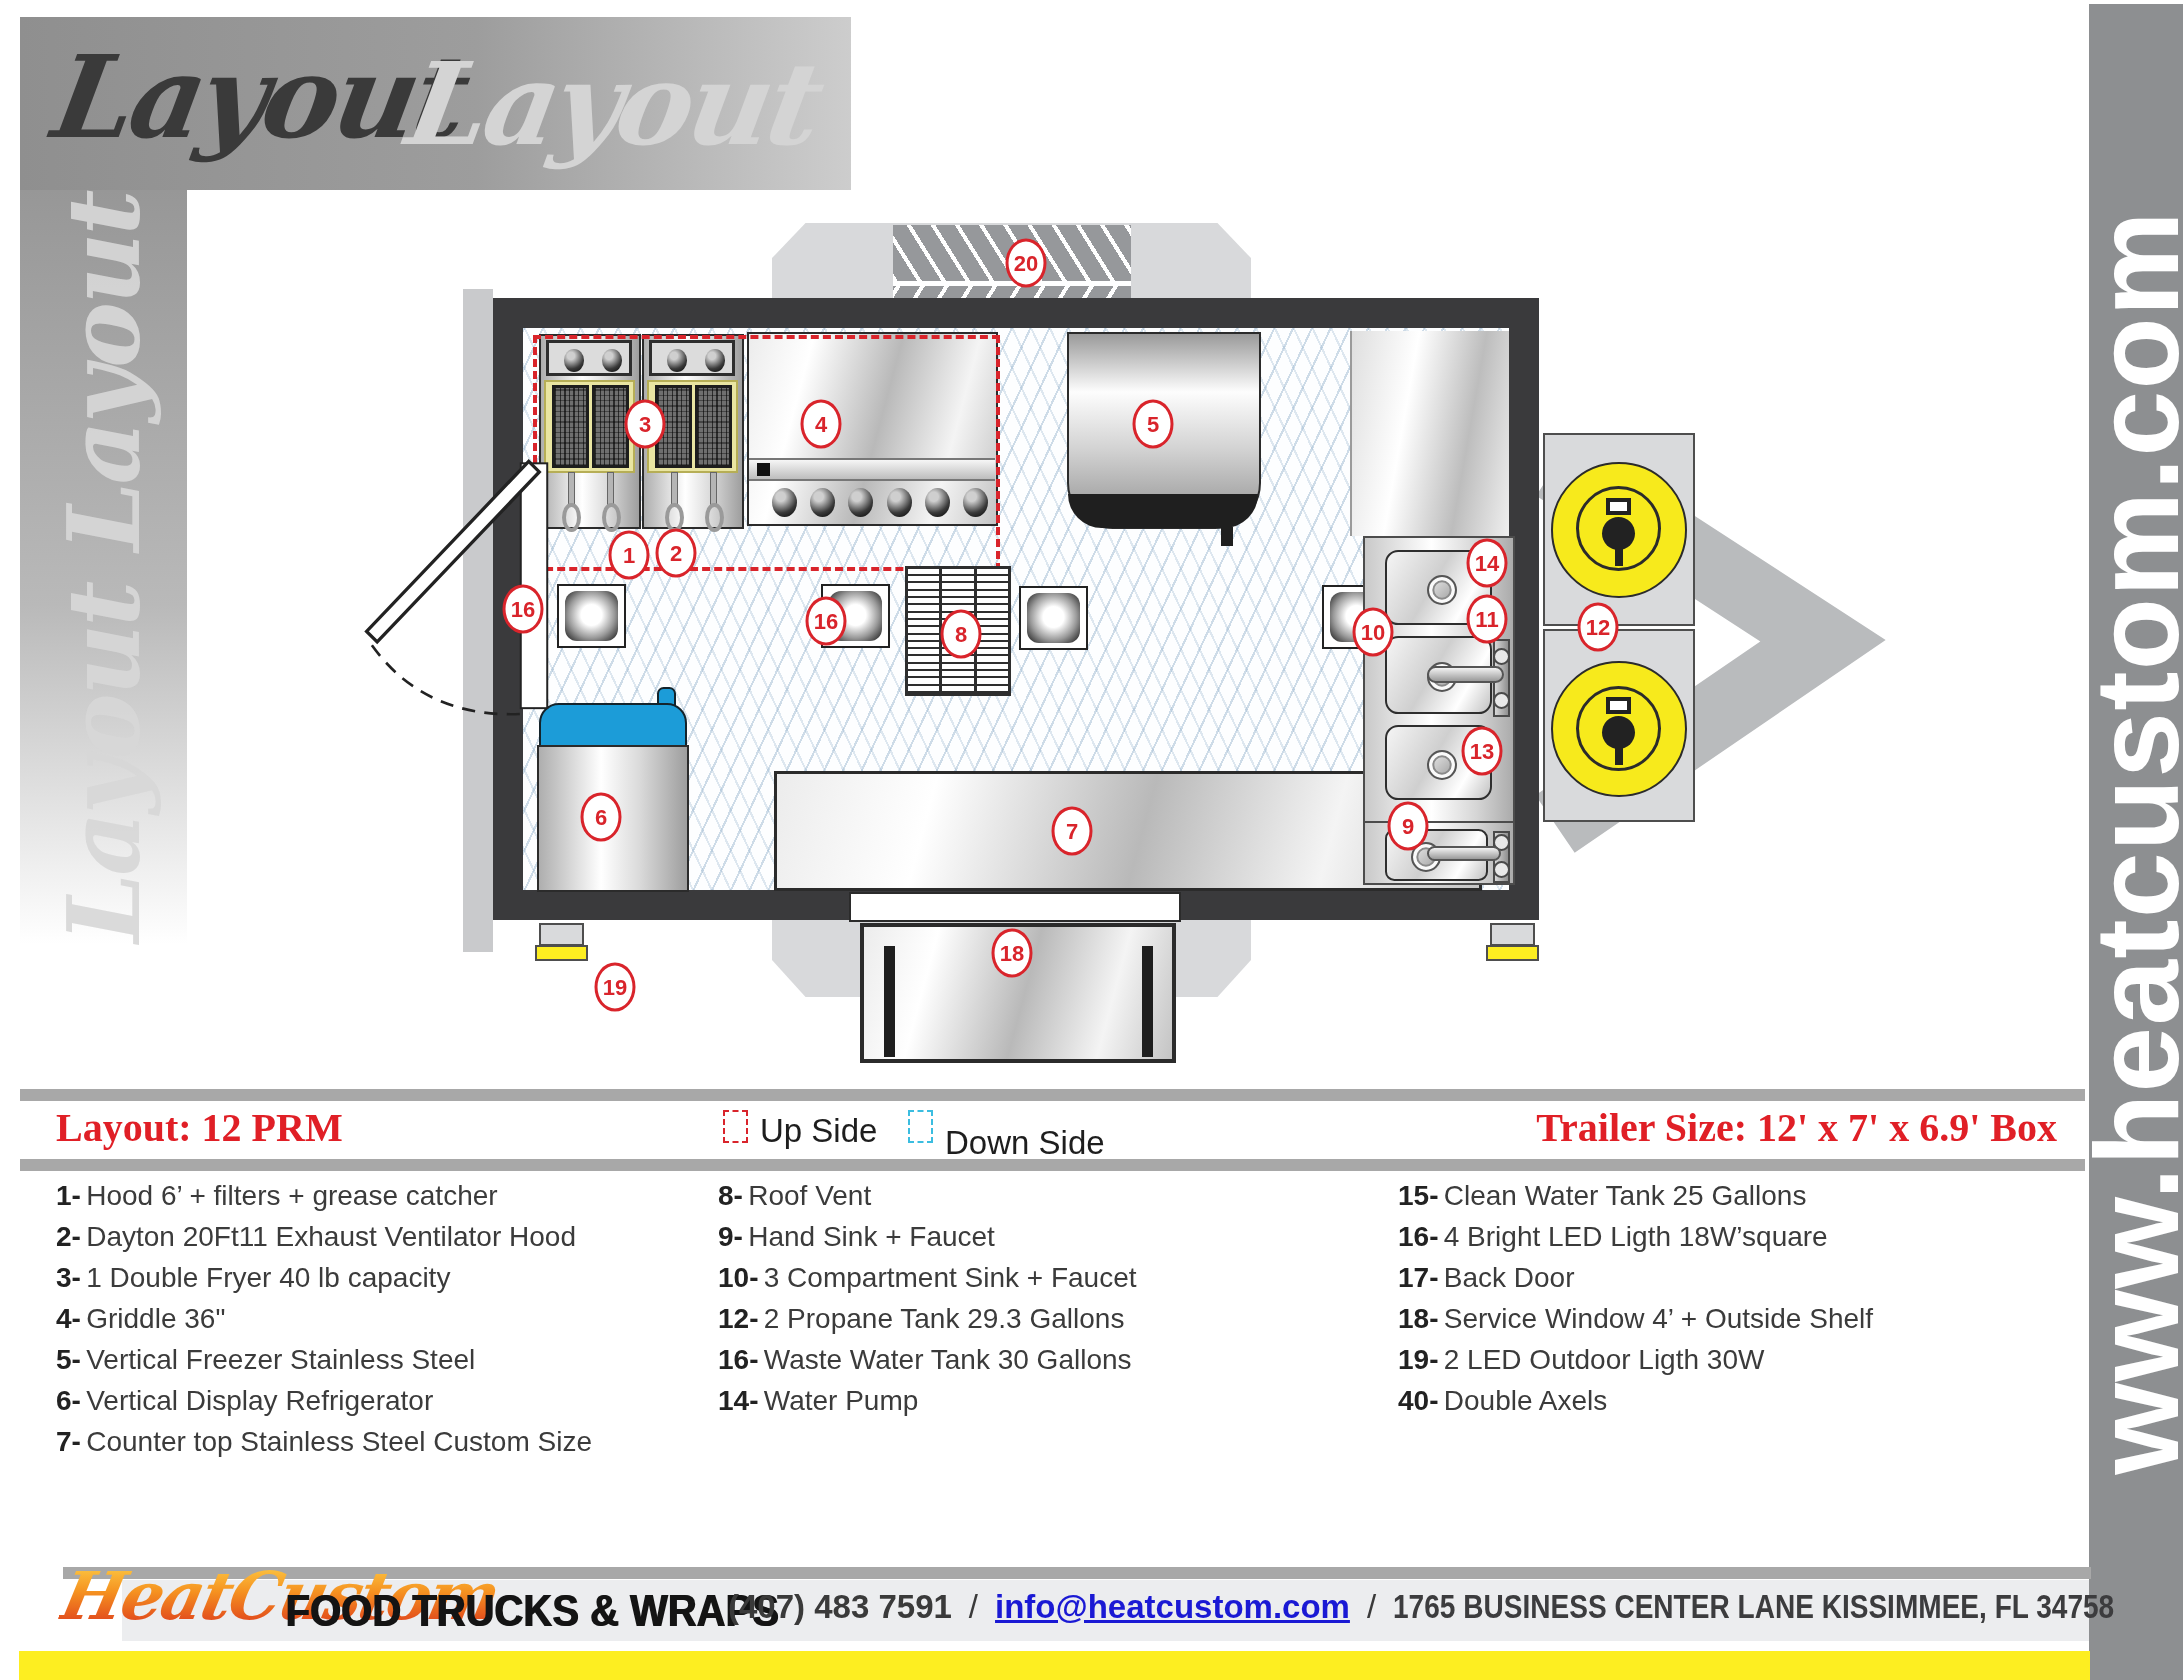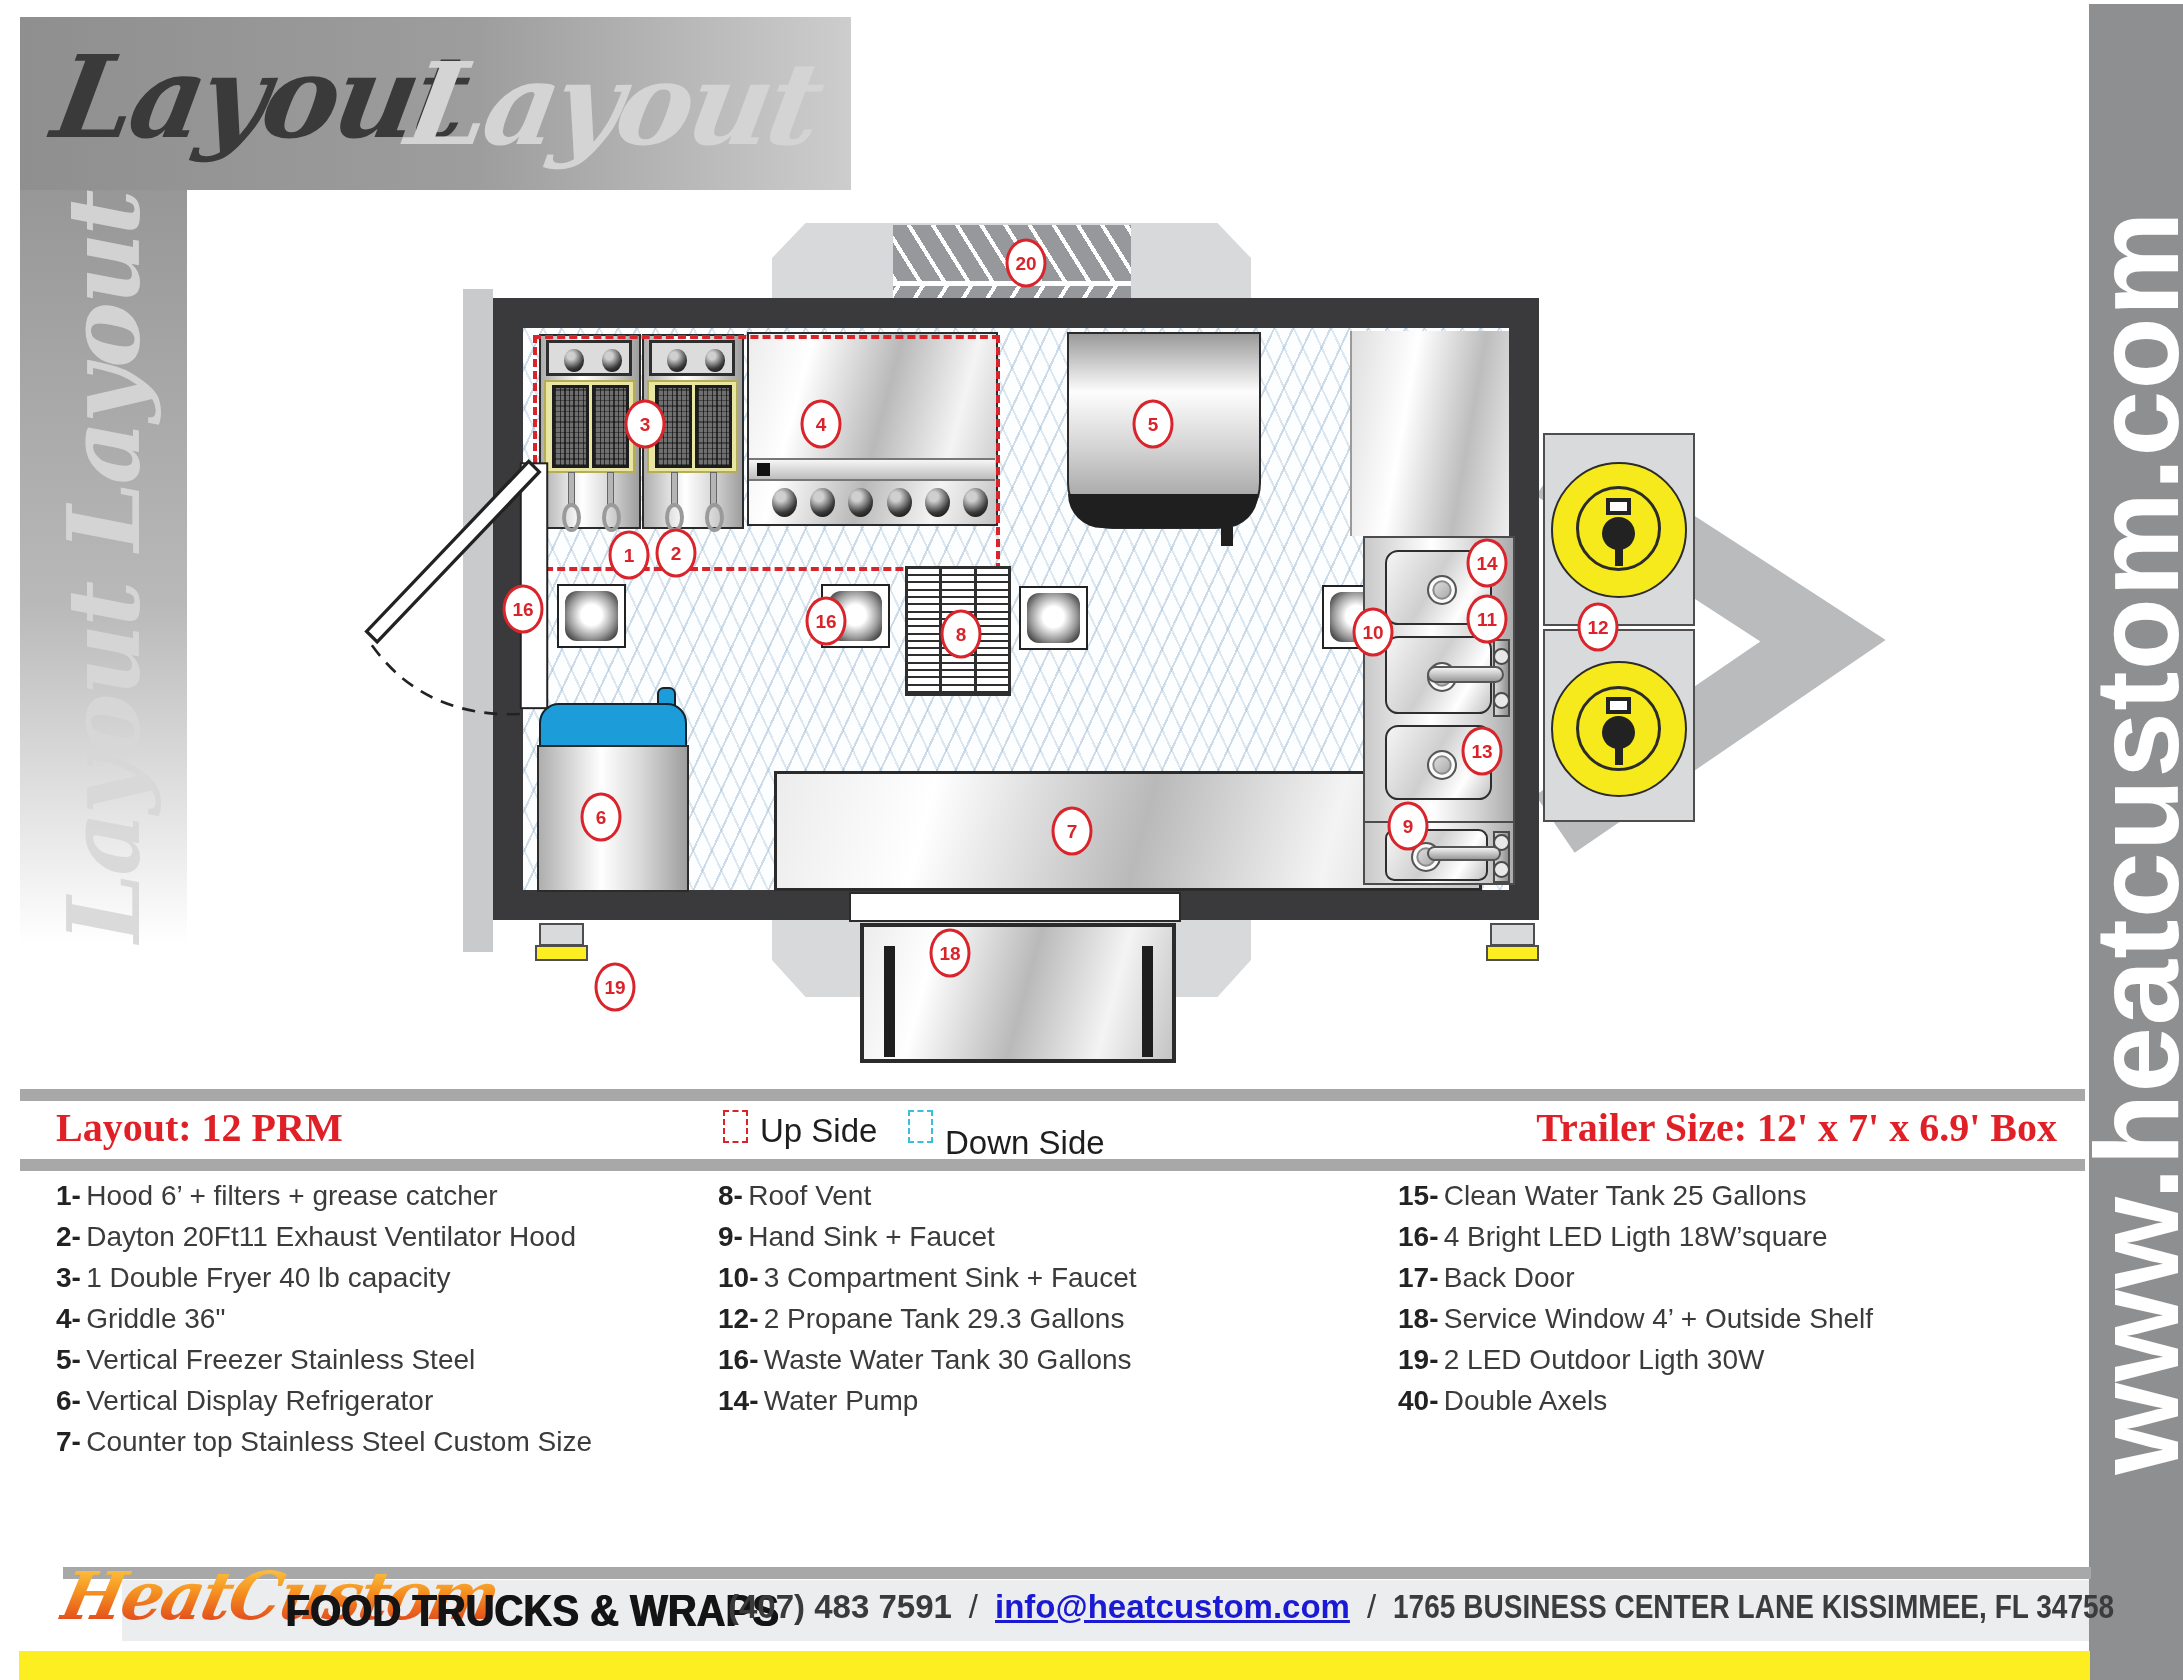--- a/index.html
+++ b/index.html
@@ -26,21 +26,21 @@
            background-color:#fdfeff;
            background-image:
              repeating-linear-gradient(115deg, rgba(148,178,204,.45) 0 2px, transparent 2px 17px),
              repeating-linear-gradient(65deg, rgba(148,178,204,.30) 0 2px, transparent 2px 17px);}
   .silver-d{background:linear-gradient(105deg,#ececec 0%,#ffffff 22%,#b9b9b9 52%,#f4f4f4 78%,#c4c4c4 100%);
             border:2.6px solid #2b2b2b;box-sizing:border-box;}
   .silver-v{background:linear-gradient(90deg,#aeaeae 0%,#ffffff 42%,#dadada 68%,#9e9e9e 100%);
             border:2.6px solid #2b2b2b;box-sizing:border-box;}
   .gray-bump{background:#d8d9db;}
   .tag{position:absolute;width:41px;height:49px;border:3.3px solid #d9242b;border-radius:50%;
-       background:#fff;color:#d9242b;font-size:19px;font-weight:600;
+       background:#fff;color:#d9242b;font-size:22px;font-weight:600;
        display:flex;align-items:center;justify-content:center;
        transform:translate(-50%,-50%);box-sizing:border-box;z-index:40;}
   .knob{position:absolute;width:20px;height:22.5px;border-radius:50%;
         background:radial-gradient(circle at 35% 30%,#cfcfcf 0 18%,#3a3a3a 62%,#000 100%);}
   .gknob{width:25px;height:29px;}
   .ledbox{position:absolute;width:69px;height:64px;background:#fff;border:2.6px solid #222;
           box-sizing:border-box;}
   .ledbox i{position:absolute;left:6px;top:5.3px;right:6px;bottom:5.3px;border-radius:12px;
           background:radial-gradient(circle at 50% 48%,#ffffff 0 28%,#9a9a9a 62%,#111 100%);}
   .basket{position:absolute;width:37px;height:83px;border:3.3px solid #1d1d1d;box-sizing:border-box;
@@ -267,21 +267,21 @@
         <div class="tag" style="left: 1072px; top: 831px;">7</div>
         <div class="tag" style="left: 961px; top: 634px;">8</div>
         <div class="tag" style="left: 1408px; top: 826px;">9</div>
         <div class="tag" style="left: 1373px; top: 632px;">10</div>
         <div class="tag" style="left: 1487px; top: 619px;">11</div>
         <div class="tag" style="left: 1598px; top: 627px;">12</div>
         <div class="tag" style="left: 1482px; top: 751px;">13</div>
         <div class="tag" style="left: 1487px; top: 563px;">14</div>
         <div class="tag" style="left: 826px; top: 621px;">16</div>
         <div class="tag" style="left: 523px; top: 609px;">16</div>
-        <div class="tag" style="left: 950px; top: 953px;">18</div>
+        <div class="tag" style="left: 1012px; top: 953px;">18</div>
         <div class="tag" style="left: 615px; top: 987px;">19</div>
         <div class="tag" style="left: 1026px; top: 263px;">20</div>
       </div>
   </div>
 
   <div class="hbar" style="top:1089px;"></div>
   <div class="hbar" style="top:1159px;"></div>
   <div class="redtitle" style="left:56px;top:1104px;">Layout: 12 PRM</div>
   <div class="dashbox" style="left:723px;top:1110px;border:2.6px dashed #d9242b;"></div>
   <div class="sidekey" style="left:760px;top:1112px;">Up Side</div>

